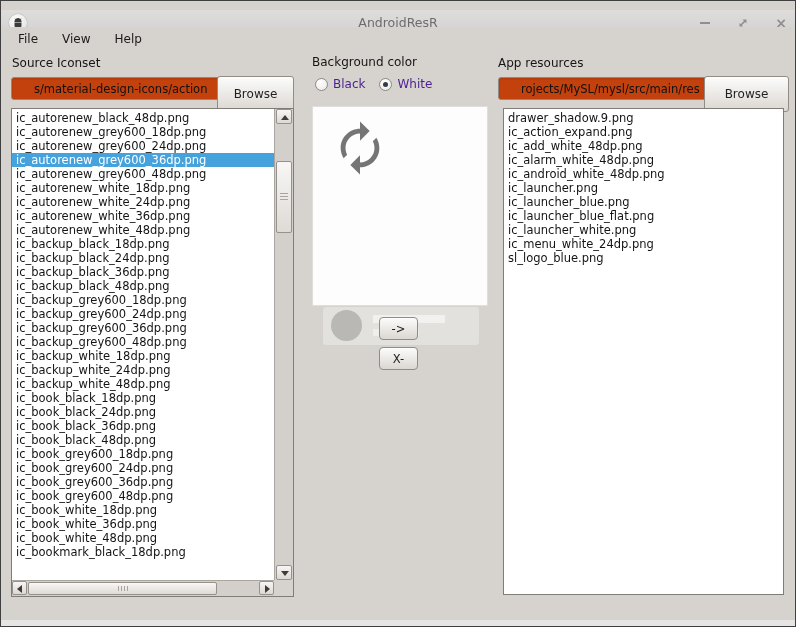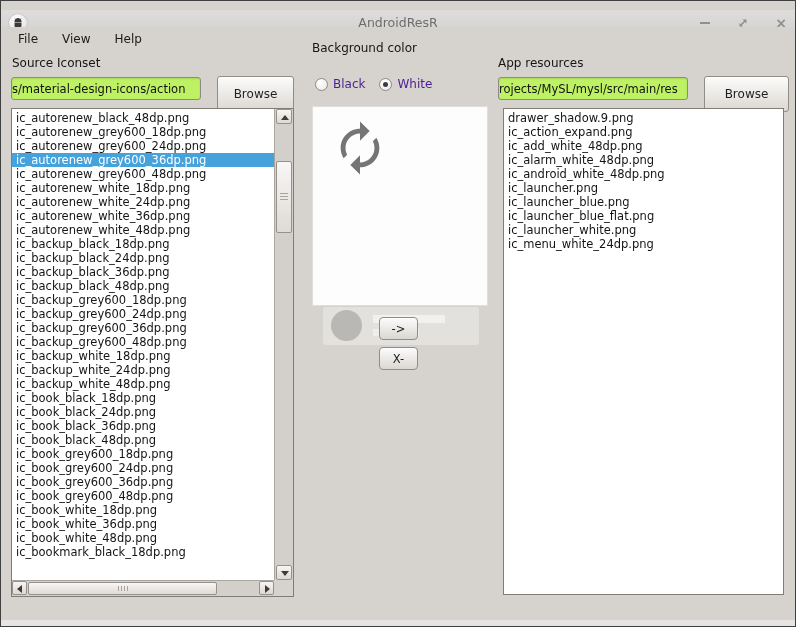--- a/index.html
+++ b/index.html
@@ -15,22 +15,22 @@
   .win-controls{position:absolute;right:6px;top:0;height:26px;display:flex;align-items:center;gap:22px;}
   .win-btn{width:16px;height:16px;display:flex;align-items:center;justify-content:center;color:#8a8a8a;cursor:default;}
   .min-glyph{width:10px;height:2px;background:#8f8f8f;}
   .close-glyph{font-size:14px;line-height:14px;color:#8f8f8f;font-weight:bold;}
   
   .menubar{position:absolute;left:1px;top:26px;right:1px;height:21px;display:flex;align-items:flex-end;
            padding-left:6px;background:#d6d2cd;}
   .menu-item{font-size:12px;color:#1b1b1b;padding:2px 10px;margin-right:4px;}
   
   .panel-label{position:absolute;font-size:12px;color:#161616;}
-  .path-input{position:absolute;height:19px;border:1px solid #8f8a84;border-radius:3px;background:#bef264;
-              font-family:"DejaVu Sans",sans-serif;font-size:11.5px;color:#111;padding:1px 0;
+  .path-input{position:absolute;height:19px;border:1px solid #8f8a84;border-radius:3px;background:#c2410c;
+              font-family:"DejaVu Sans",sans-serif;font-size:11.5px;color:#111;padding:1px 22px;
               box-shadow:inset 0 1px 2px rgba(0,0,0,.12);}
   .btn{position:absolute;border:1px solid #918c85;border-radius:3px;
        background:linear-gradient(180deg,#fcfcfb,#dbd7d2);font-family:"DejaVu Sans",sans-serif;
        font-size:12px;color:#1f1f1f;text-align:center;box-shadow:0 1px 0 rgba(255,255,255,.6) inset;}
   .browse-btn{width:77px;height:36px;top:75px;}
   .small-btn{left:378px;width:39px;height:23px;border-radius:4px;font-size:11.5px;}
   
   .listbox{position:absolute;top:107px;background:#fff;border:1px solid #807c76;box-sizing:border-box;}
   .list-content{position:absolute;left:0;top:0;overflow:hidden;padding-top:2px;}
   .file-row{height:14px;line-height:14px;font-size:11.5px;color:#141414;padding-left:4px;white-space:nowrap;}
@@ -160,21 +160,21 @@
       <div class="thumb thumb-h">
           <div class="grip"></div>
         </div>
       <div class="sb-btn" style="right:0;">
           <div class="tri tri-right"></div>
         </div>
     </div>
     <div class="corner"></div>
   </div>
 
-  <div class="panel-label" style="left:311px;top:40px;">Background color</div>
+  <div class="panel-label" style="left:311px;top:54px;">Background color</div>
   <div class="radio-row">
     <div class="radio-opt">
       <span class="radio-circle"></span>
       <span class="radio-label">Black</span>
     </div>
     <div class="radio-opt">
       <span class="radio-circle checked"></span>
       <span class="radio-label">White</span>
     </div>
   </div>
@@ -203,17 +203,18 @@
         <div class="file-row">drawer_shadow.9.png</div>
         <div class="file-row">ic_action_expand.png</div>
         <div class="file-row">ic_add_white_48dp.png</div>
         <div class="file-row">ic_alarm_white_48dp.png</div>
         <div class="file-row">ic_android_white_48dp.png</div>
         <div class="file-row">ic_launcher.png</div>
         <div class="file-row">ic_launcher_blue.png</div>
         <div class="file-row">ic_launcher_blue_flat.png</div>
         <div class="file-row">ic_launcher_white.png</div>
         <div class="file-row">ic_menu_white_24dp.png</div>
+        <div class="file-row">sl_logo_blue.png</div>
       </div>
   </div>
 
   <div class="bottom-strip"></div>
 </div>
 
 </body></html>

